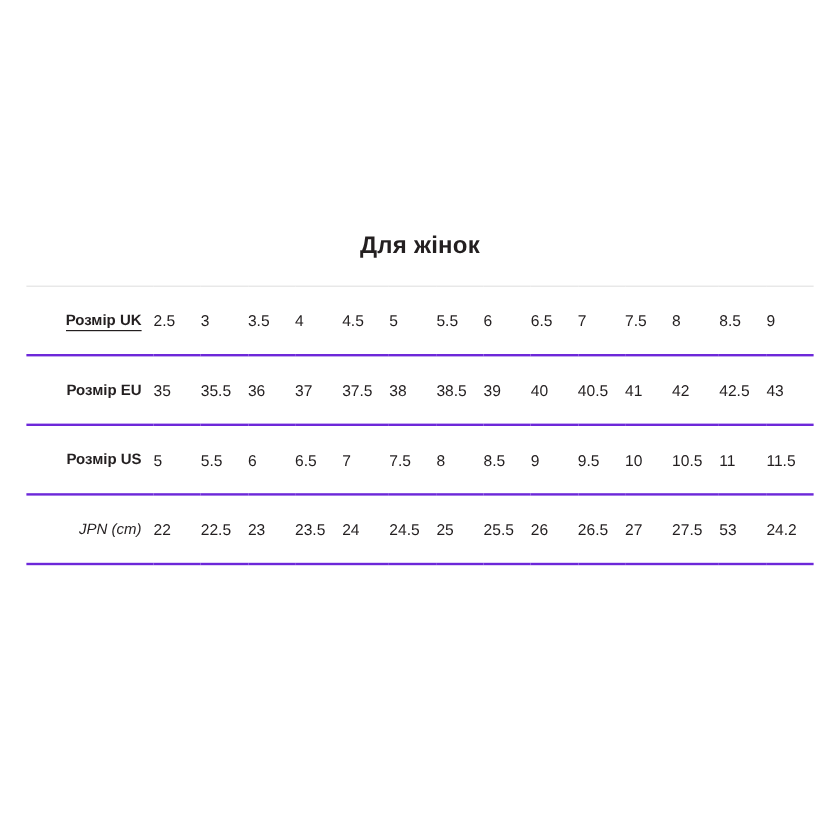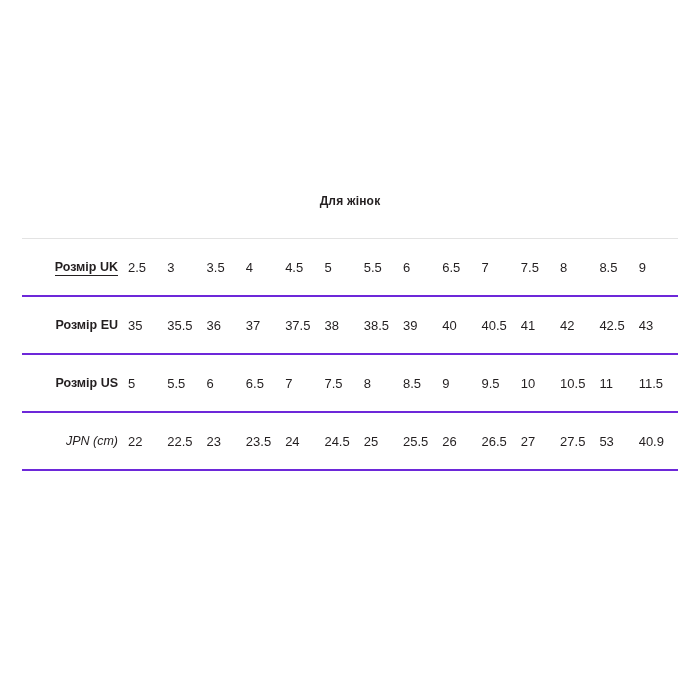--- a/index.html
+++ b/index.html
@@ -19,21 +19,21 @@
     width: 700px;
     height: 700px;
     box-sizing: border-box;
   }
   .title {
     position: absolute;
     top: 194px;
     left: 0;
     width: 700px;
     text-align: center;
-    font-size: 12px;
+    font-size: 20px;
     font-weight: bold;
     letter-spacing: 0.2px;
     color: #231f20;
   }
   .table-wrap {
     position: absolute;
     top: 238px;
     left: 22px;
     width: 656px;
   }
@@ -146,20 +146,20 @@
           <td>23.5</td>
           <td>24</td>
           <td>24.5</td>
           <td>25</td>
           <td>25.5</td>
           <td>26</td>
           <td>26.5</td>
           <td>27</td>
           <td>27.5</td>
           <td>53</td>
-          <td>40.9</td>
+          <td>24.2</td>
         </tr>
 
       </tbody>
     </table>
   </div>
 
 </div>
 
 </body></html>

